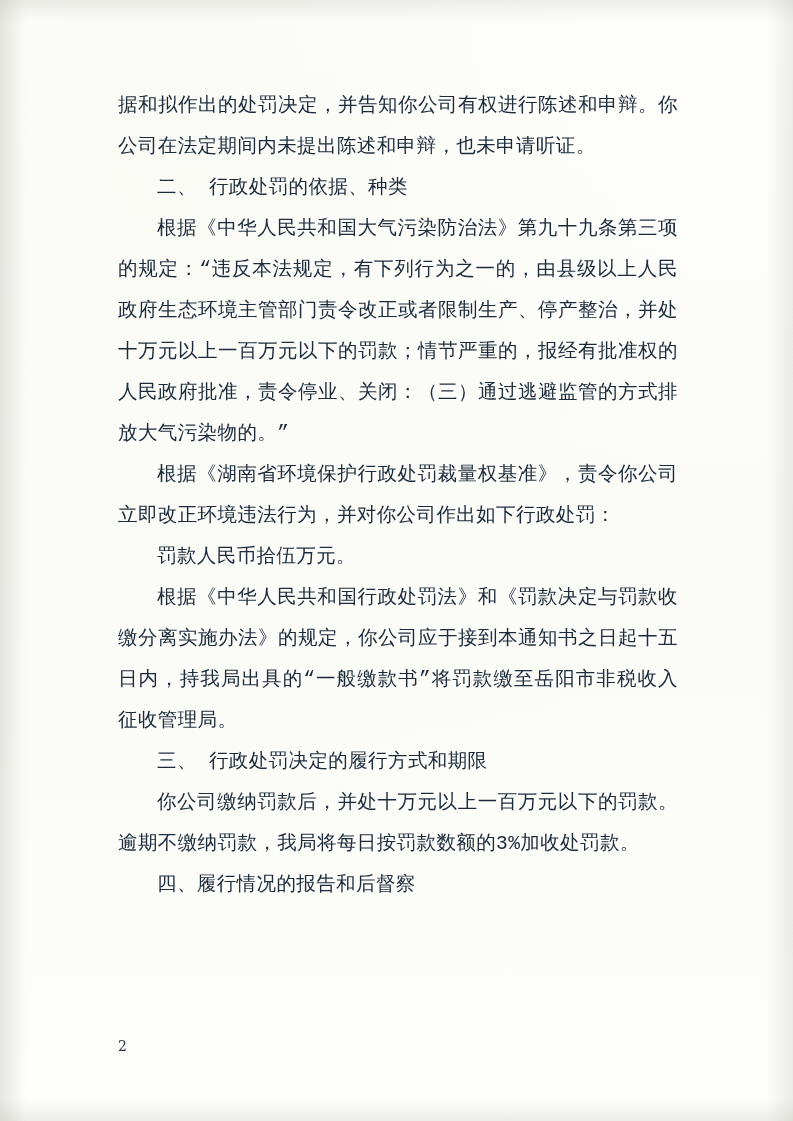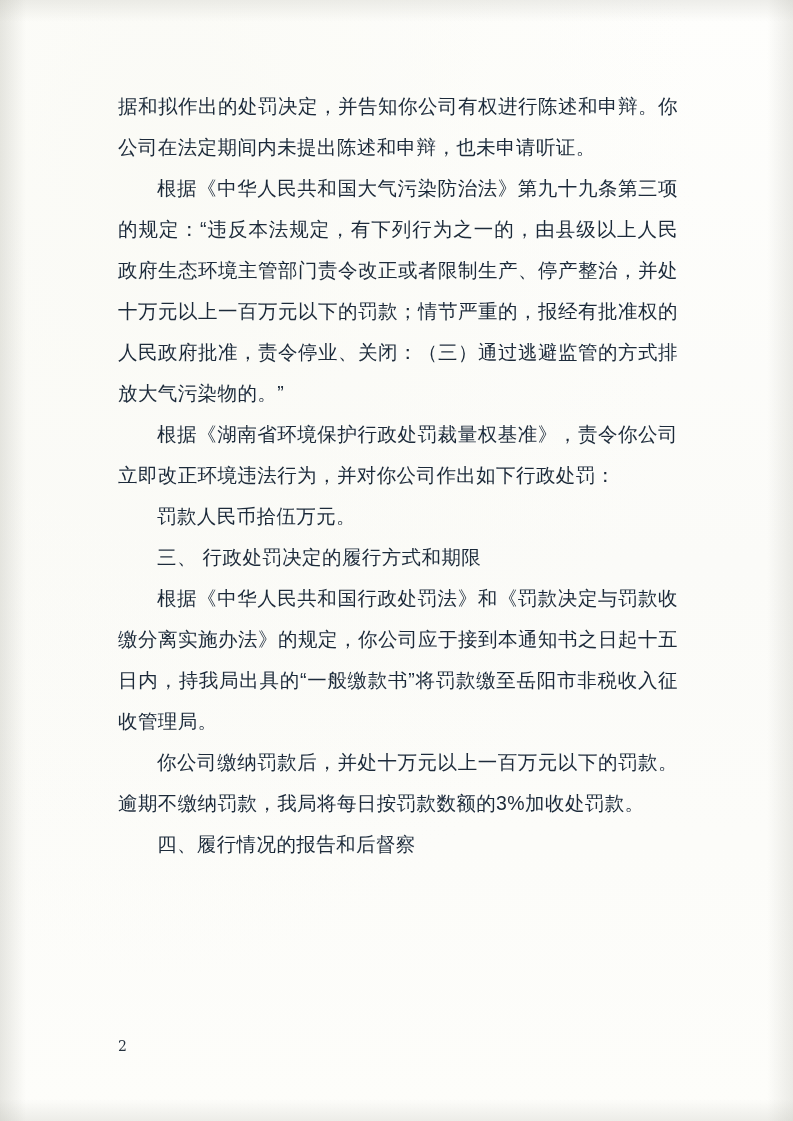--- a/index.html
+++ b/index.html
@@ -35,21 +35,21 @@
     width: 560px;
   }
   .para {
     font-size: 19.5px;
     line-height: 41px;
     color: #1c2a3a;
     letter-spacing: 0.4px;
     text-align: justify;
     text-justify: inter-character;
     margin: 0 0 0 0;
-    font-family: Liberation Sans, sans-serif;
+    font-family: Liberation Mono, monospace;
   }
   .indent {
     text-indent: 39px;
   }
   .page-number {
     position: absolute;
     left: 118px;
     top: 1038px;
     font-size: 14px;
     color: #26323f;
@@ -89,23 +89,24 @@
 <body>
 
 <div class="page">
   <div class="edge-left edge-shadow"></div>
   <div class="edge-right edge-shadow"></div>
   <div class="edge-top"></div>
   <div class="edge-bottom"></div>
 
   <div class="doc-body">
     <p class="para">据和拟作出的处罚决定，并告知你公司有权进行陈述和申辩。你公司在法定期间内未提出陈述和申辩，也未申请听证。</p>
+    <p class="para indent">二、 行政处罚的依据、种类</p>
     <p class="para indent">根据《中华人民共和国大气污染防治法》第九十九条第三项的规定：“违反本法规定，有下列行为之一的，由县级以上人民政府生态环境主管部门责令改正或者限制生产、停产整治，并处十万元以上一百万元以下的罚款；情节严重的，报经有批准权的人民政府批准，责令停业、关闭：（三）通过逃避监管的方式排放大气污染物的。”</p>
     <p class="para indent">根据《湖南省环境保护行政处罚裁量权基准》，责令你公司立即改正环境违法行为，并对你公司作出如下行政处罚：</p>
     <p class="para indent">罚款人民币拾伍万元。</p>
+    <p class="para indent">根据《中华人民共和国行政处罚法》和《罚款决定与罚款收缴分离实施办法》的规定，你公司应于接到本通知书之日起十五日内，持我局出具的“一般缴款书”将罚款缴至岳阳市非税收入征收管理局。</p>
     <p class="para indent">三、 行政处罚决定的履行方式和期限</p>
-    <p class="para indent">根据《中华人民共和国行政处罚法》和《罚款决定与罚款收缴分离实施办法》的规定，你公司应于接到本通知书之日起十五日内，持我局出具的“一般缴款书”将罚款缴至岳阳市非税收入征收管理局。</p>
     <p class="para indent">你公司缴纳罚款后，并处十万元以上一百万元以下的罚款。逾期不缴纳罚款，我局将每日按罚款数额的3%加收处罚款。</p>
     <p class="para indent">四、履行情况的报告和后督察</p>
   </div>
 
   <div class="page-number">2</div>
 </div>
 
 </body></html>

